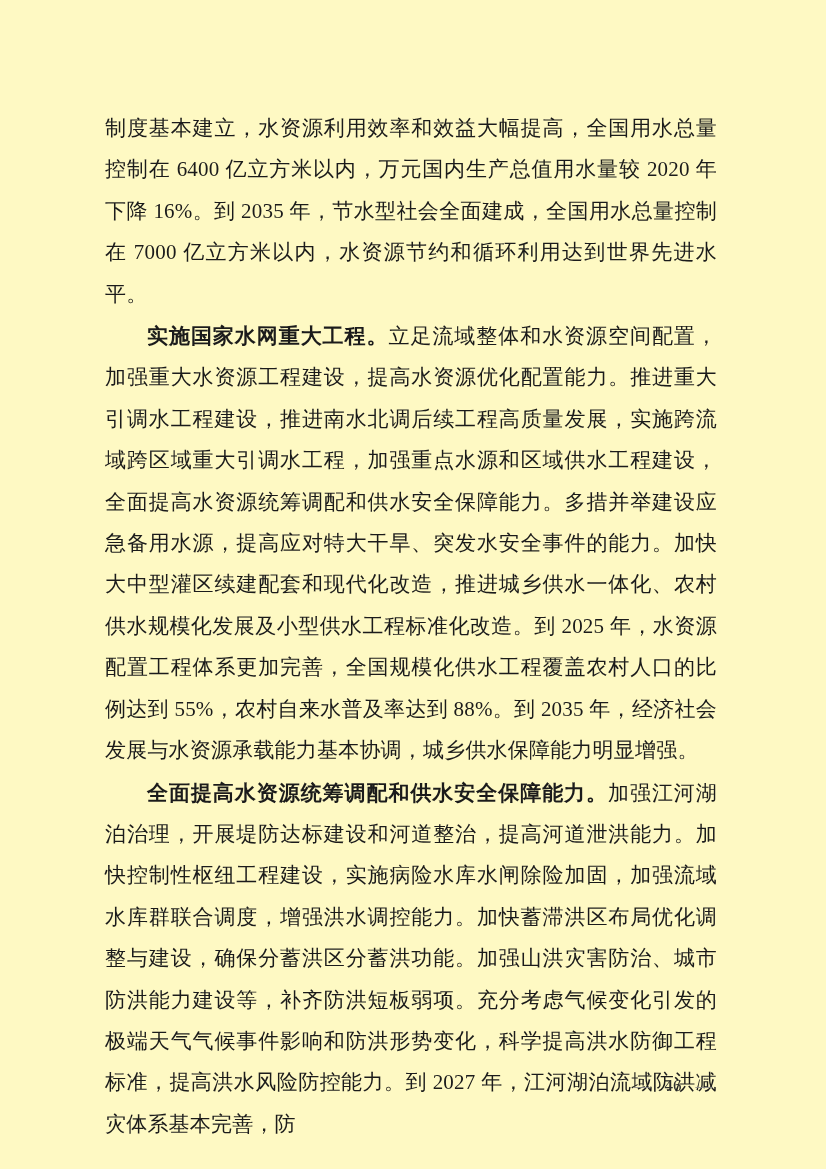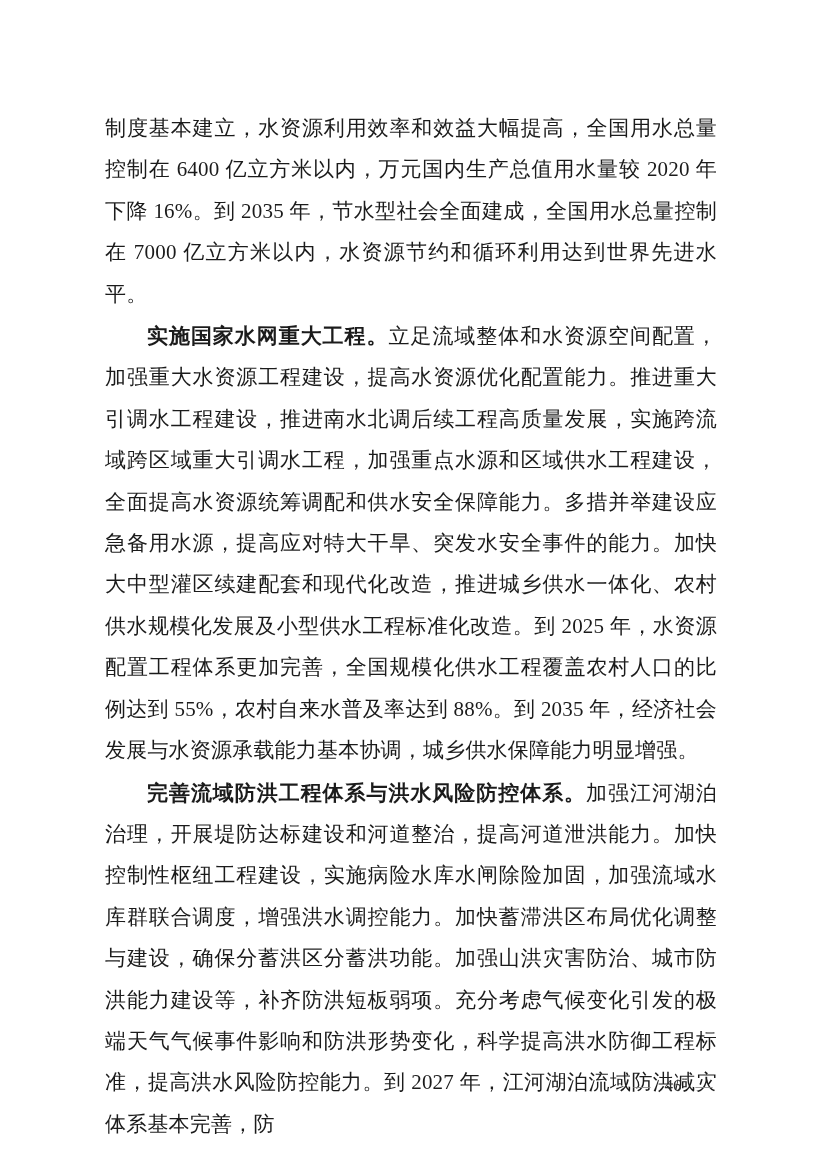--- a/index.html
+++ b/index.html
@@ -5,21 +5,21 @@
   html, body {
     margin: 0;
     padding: 0;
     background: #e8e8e8;
   }
   .page {
     position: relative;
     width: 826px;
     height: 1169px;
     margin: 0 auto;
-    background: #ffffff;
+    background: #fef9c3;
     font-family: "Liberation Serif", "DejaVu Serif", serif;
     color: #1b1b1b;
     overflow: hidden;
   }
   .text-body {
     position: absolute;
     left: 105px;
     top: 107px;
     width: 612px;
     font-size: 21px;
@@ -63,21 +63,21 @@
 <body>
 
 <div class="page">
 
   <div class="text-body">
 
     <p class="para continuation"><span class="lead"></span><span>制度基本建立，水资源利用效率和效益大幅提高，全国用水总量控制在 6400 亿立方米以内，万元国内生产总值用水量较 2020 年下降 16%。到 2035 年，节水型社会全面建成，全国用水总量控制在 7000 亿立方米以内，水资源节约和循环利用达到世界先进水平。</span></p>
 
     <p class="para"><span class="lead">实施国家水网重大工程。</span><span>立足流域整体和水资源空间配置，加强重大水资源工程建设，提高水资源优化配置能力。推进重大引调水工程建设，推进南水北调后续工程高质量发展，实施跨流域跨区域重大引调水工程，加强重点水源和区域供水工程建设，全面提高水资源统筹调配和供水安全保障能力。多措并举建设应急备用水源，提高应对特大干旱、突发水安全事件的能力。加快大中型灌区续建配套和现代化改造，推进城乡供水一体化、农村供水规模化发展及小型供水工程标准化改造。到 2025 年，水资源配置工程体系更加完善，全国规模化供水工程覆盖农村人口的比例达到 55%，农村自来水普及率达到 88%。到 2035 年，经济社会发展与水资源承载能力基本协调，城乡供水保障能力明显增强。</span></p>
 
-    <p class="para"><span class="lead">完善流域防洪工程体系与洪水风险防控体系。</span><span>加强江河湖泊治理，开展堤防达标建设和河道整治，提高河道泄洪能力。加快控制性枢纽工程建设，实施病险水库水闸除险加固，加强流域水库群联合调度，增强洪水调控能力。加快蓄滞洪区布局优化调整与建设，确保分蓄洪区分蓄洪功能。加强山洪灾害防治、城市防洪能力建设等，补齐防洪短板弱项。充分考虑气候变化引发的极端天气气候事件影响和防洪形势变化，科学提高洪水防御工程标准，提高洪水风险防控能力。到 2027 年，江河湖泊流域防洪减灾体系基本完善，防</span></p>
+    <p class="para"><span class="lead">全面提高水资源统筹调配和供水安全保障能力。</span><span>加强江河湖泊治理，开展堤防达标建设和河道整治，提高河道泄洪能力。加快控制性枢纽工程建设，实施病险水库水闸除险加固，加强流域水库群联合调度，增强洪水调控能力。加快蓄滞洪区布局优化调整与建设，确保分蓄洪区分蓄洪功能。加强山洪灾害防治、城市防洪能力建设等，补齐防洪短板弱项。充分考虑气候变化引发的极端天气气候事件影响和防洪形势变化，科学提高洪水防御工程标准，提高洪水风险防控能力。到 2027 年，江河湖泊流域防洪减灾体系基本完善，防</span></p>
 
   </div>
 
   <div class="footer">
     <span class="dash">—</span>
     <span class="pagenum">46</span>
     <span class="dash">—</span>
   </div>
 
 </div>

